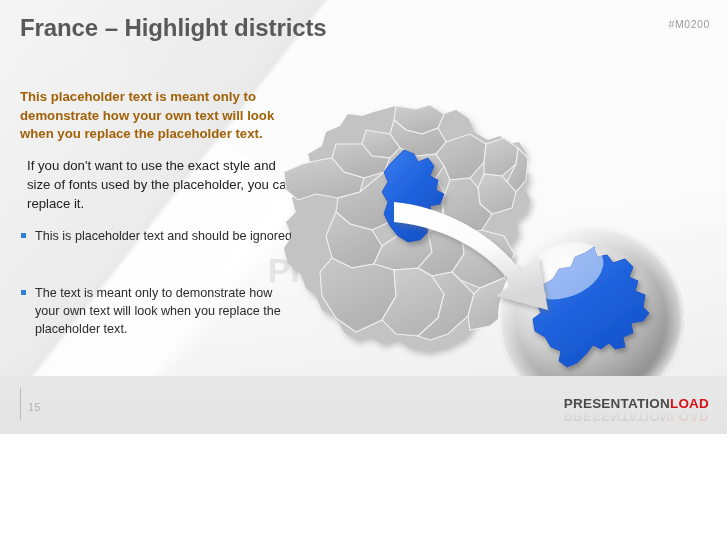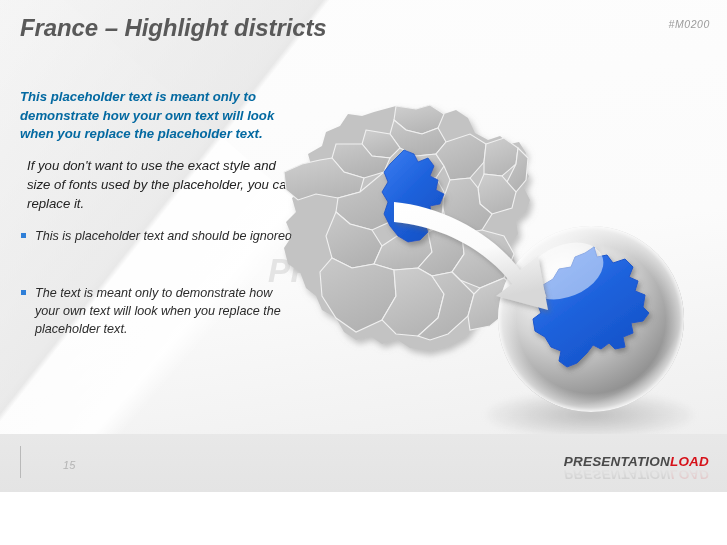--- a/index.html
+++ b/index.html
@@ -8,25 +8,24 @@
     padding: 0;
     background: #ffffff;
   }
   body {
     font-family: "Liberation Sans", sans-serif;
   }
 
   #slide {
     position: relative;
     width: 727px;
-    height: 492px;
+    height: 434px;
     overflow: hidden;
     background: #ffffff;
     box-sizing: border-box;
-    font-style: italic;
   }
 
   
   .bg-base {
     position: absolute;
     inset: 0;
     background: linear-gradient(172deg, #fdfdfd 0%, #fbfbfb 52%, #f2f2f2 80%, #ececec 100%);
   }
   .bg-streak {
     position: absolute;
@@ -77,21 +76,20 @@
     height: 32px;
     background: #b9b9b9;
   }
   .page-number {
     position: absolute;
     left: 28px;
     bottom: 21px;
     font-size: 11px;
     color: #b4b4b4;
     letter-spacing: 0.2px;
-    margin-left: 35px;
   }
 
   
   .brand {
     position: absolute;
     right: 18px;
     bottom: 23px;
     font-size: 13.5px;
     font-weight: bold;
     letter-spacing: 0.2px;
@@ -140,21 +138,21 @@
   
   .text-col {
     position: absolute;
     left: 20px;
     top: 88px;
     width: 276px;
   }
   .lead {
     font-size: 13.2px;
     font-weight: bold;
-    color: #0369a1;
+    color: #a16207;
     line-height: 1.42;
     margin: 0 0 13px 0;
   }
   .para {
     font-size: 13.2px;
     color: #222222;
     line-height: 1.42;
     margin: 0 0 14px 7px;
   }
   .bullets {

